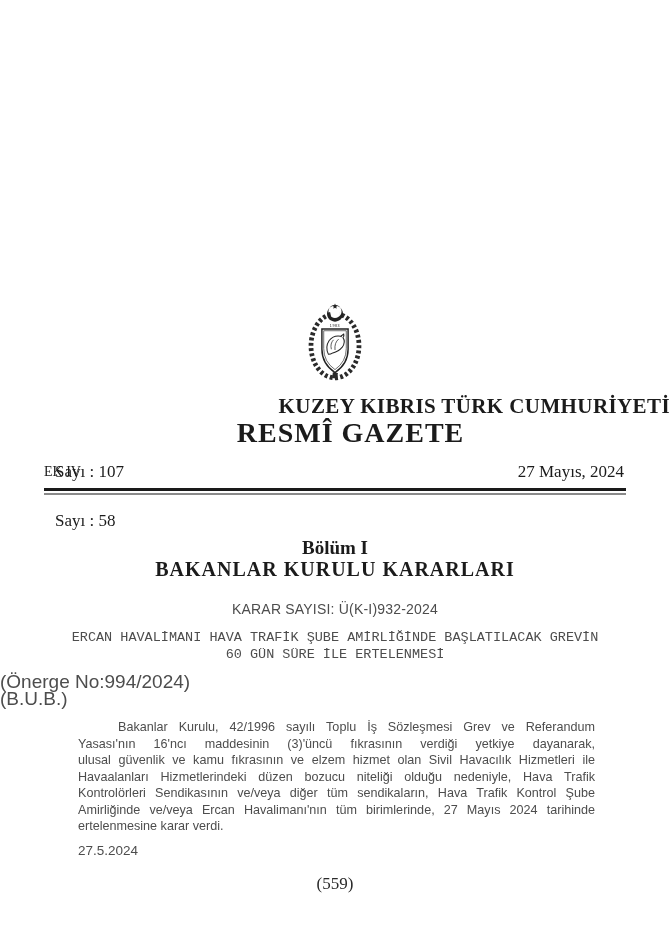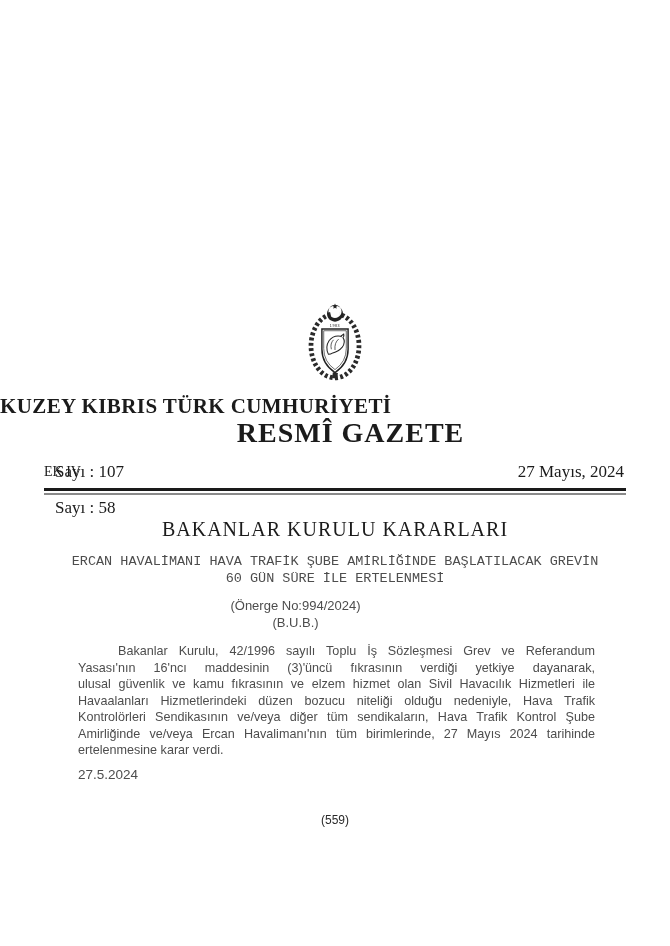--- a/index.html
+++ b/index.html
@@ -13,21 +13,21 @@
     box-sizing: border-box;
     padding-top: 302px;
     font-family: "Liberation Serif", serif;
     color: #1b1b1b;
   }
   .emblem-wrap { width: 76px; margin: 0 auto; }
   .emblem-wrap svg { display: block; width: 76px; height: 80px; }
 
   .masthead-country {
     margin-top: 12px;
-    text-align: left;
+    text-align: right;
     font-weight: bold;
     font-size: 21px;
     line-height: 24px;
     letter-spacing: 0.4px;
   }
   .masthead-title {
     text-align: center;
     font-weight: bold;
     font-size: 28px;
     line-height: 30px;
@@ -46,35 +46,35 @@
   .header-center { position: absolute; left: 0; right: 0; top: 0; font-weight: normal; font-size: 14px; }
   .header-right  { position: absolute; right: 2px; top: 0; }
 
   .double-rule {
     margin: 6px 44px 0 44px;
     height: 2px;
     border-top: 3px solid #1a1a1a;
     border-bottom: 2px solid #8a8a8a;
   }
   .issue-secondary {
-    margin: 3px 0 0 55px;
+    margin: 16px 0 0 55px;
     font-size: 17px;
     line-height: 20px;
   }
 
   .section-part {
     margin-top: 6px;
     text-align: center;
     font-weight: bold;
     font-size: 19px;
     line-height: 21px;
   }
   .section-title {
     text-align: center;
-    font-weight: normal;
+    font-weight: bold;
     font-size: 20px;
     line-height: 23px;
     letter-spacing: 1px;
   }
 
   .decree {
     font-family: "Liberation Sans", sans-serif;
     color: #4d4d4d;
   }
   .decree-number {
@@ -86,45 +86,45 @@
   }
   .decree-subject {
     margin: 12px 40px 0 40px;
     text-align: center;
     font-size: 13.5px;
     line-height: 17px;
     font-family: Liberation Mono, monospace;
   }
   .proposal {
     margin: 10px 79px 0 0;
-    text-align: center;
-    font-size: 13px;
+    text-align: left;
+    font-size: 19px;
     line-height: 17px;
   }
   .decree-body {
     margin: 12px 75px 0 78px;
     font-size: 12.6px;
     line-height: 16.5px;
   }
   .body-line {
     text-align: justify;
     text-align-last: justify;
   }
   .body-line.first { padding-left: 40px; }
   .body-line.last { text-align-last: left; }
   .decree-date {
     margin: 8px 0 16px 78px;
     font-size: 13.5px;
     line-height: 16px;
   }
   .page-number {
-    margin-top: 28px;
-    text-align: center;
-    font-family: Liberation Sans, sans-serif;
-    font-size: 12px;
+    margin-top: 16px;
+    text-align: center;
+    font-family: Liberation Serif, serif;
+    font-size: 17px;
     line-height: 18px;
     color: #2a2a2a;
   }
 </style>
 </head>
 <body>
 
 <div class="page">
 
   <div class="emblem-wrap">
@@ -161,23 +161,25 @@
   <div class="header-row">
     <span class="header-left">Sayı : 107</span>
     <span class="header-center">EK IV</span>
     <span class="header-right">27 Mayıs, 2024</span>
   </div>
 
   <div class="double-rule"></div>
 
   <div class="issue-secondary">Sayı : 58</div>
 
+  <div class="section-part">Bölüm I</div>
   <div class="section-title">BAKANLAR KURULU KARARLARI</div>
 
   <div class="decree">
+    <div class="decree-number">KARAR SAYISI: Ü(K-I)932-2024</div>
 
     <div class="decree-subject">
       <div>ERCAN HAVALİMANI HAVA TRAFİK ŞUBE AMİRLİĞİNDE BAŞLATILACAK GREVİN</div>
       <div>60 GÜN SÜRE İLE ERTELENMESİ</div>
     </div>
 
     <div class="proposal">
       <div>(Önerge No:994/2024)</div>
       <div>(B.U.B.)</div>
     </div>

